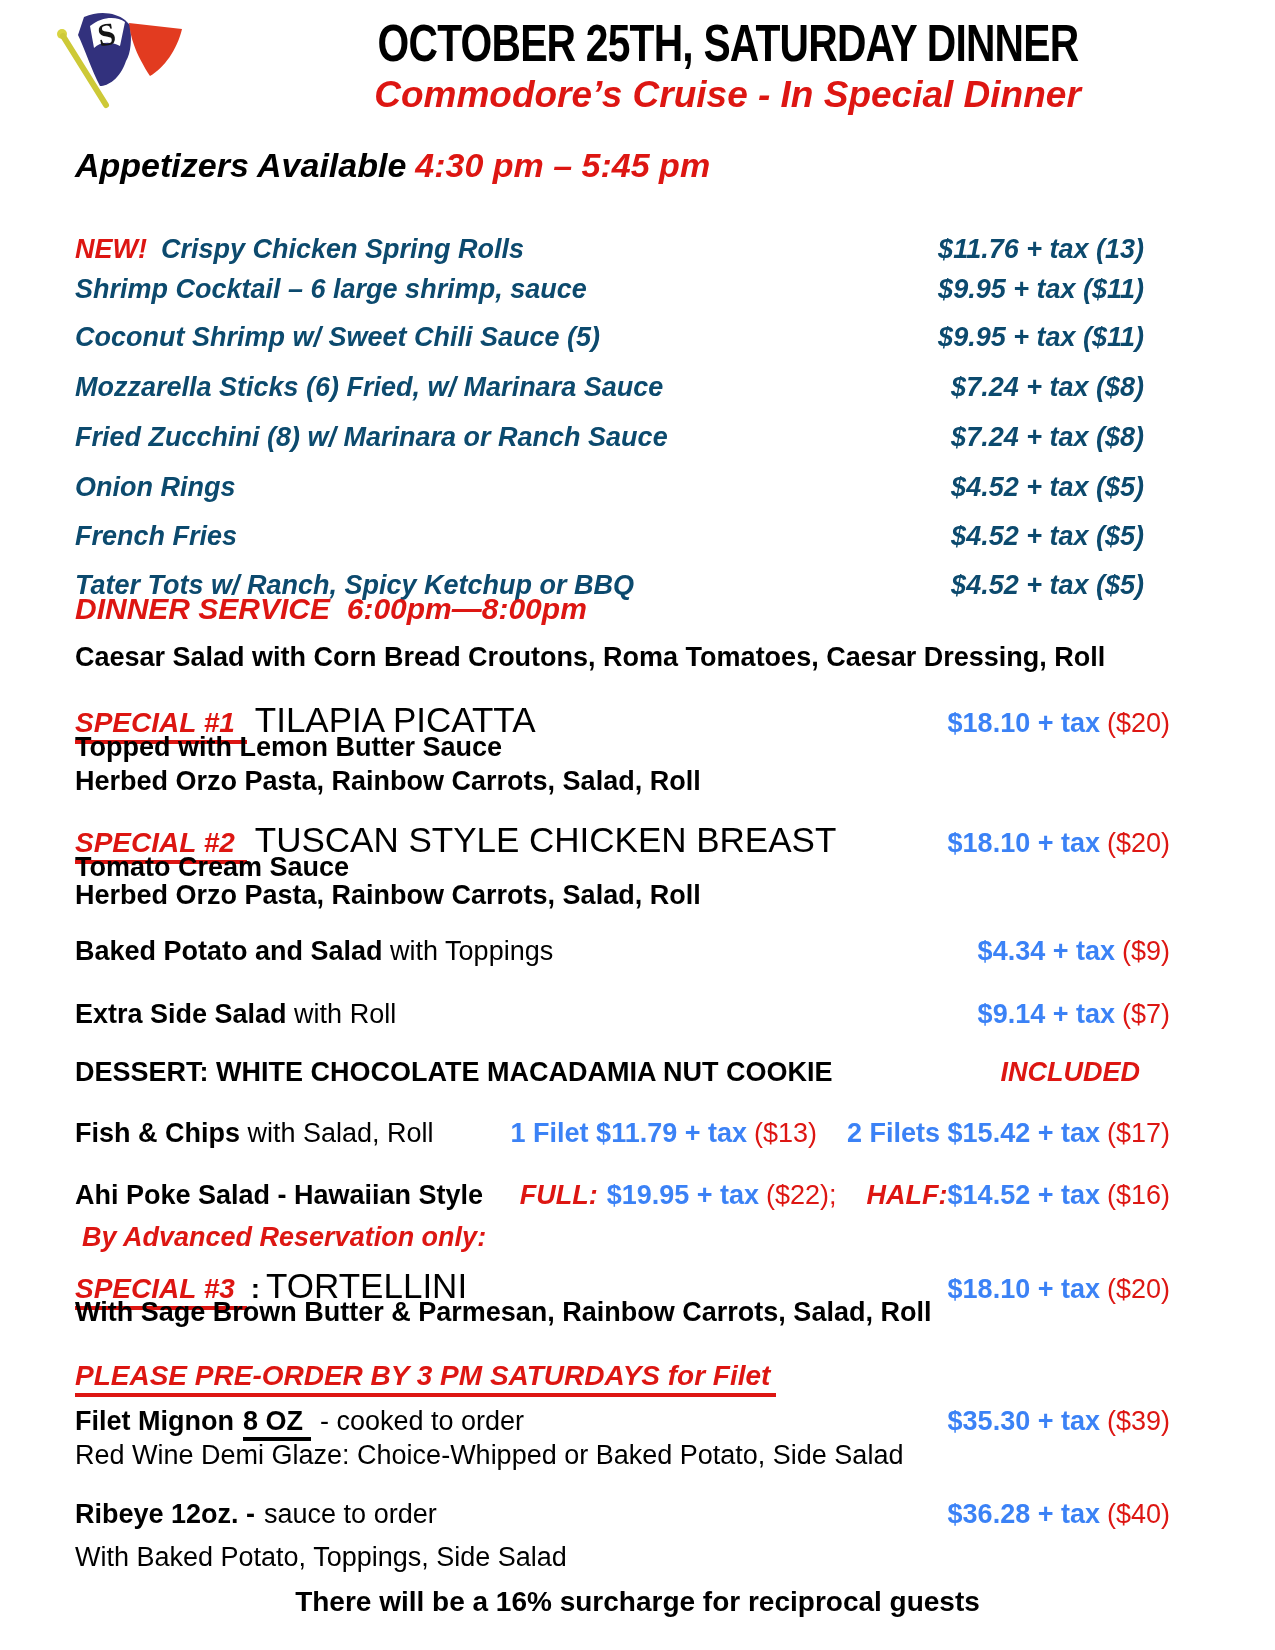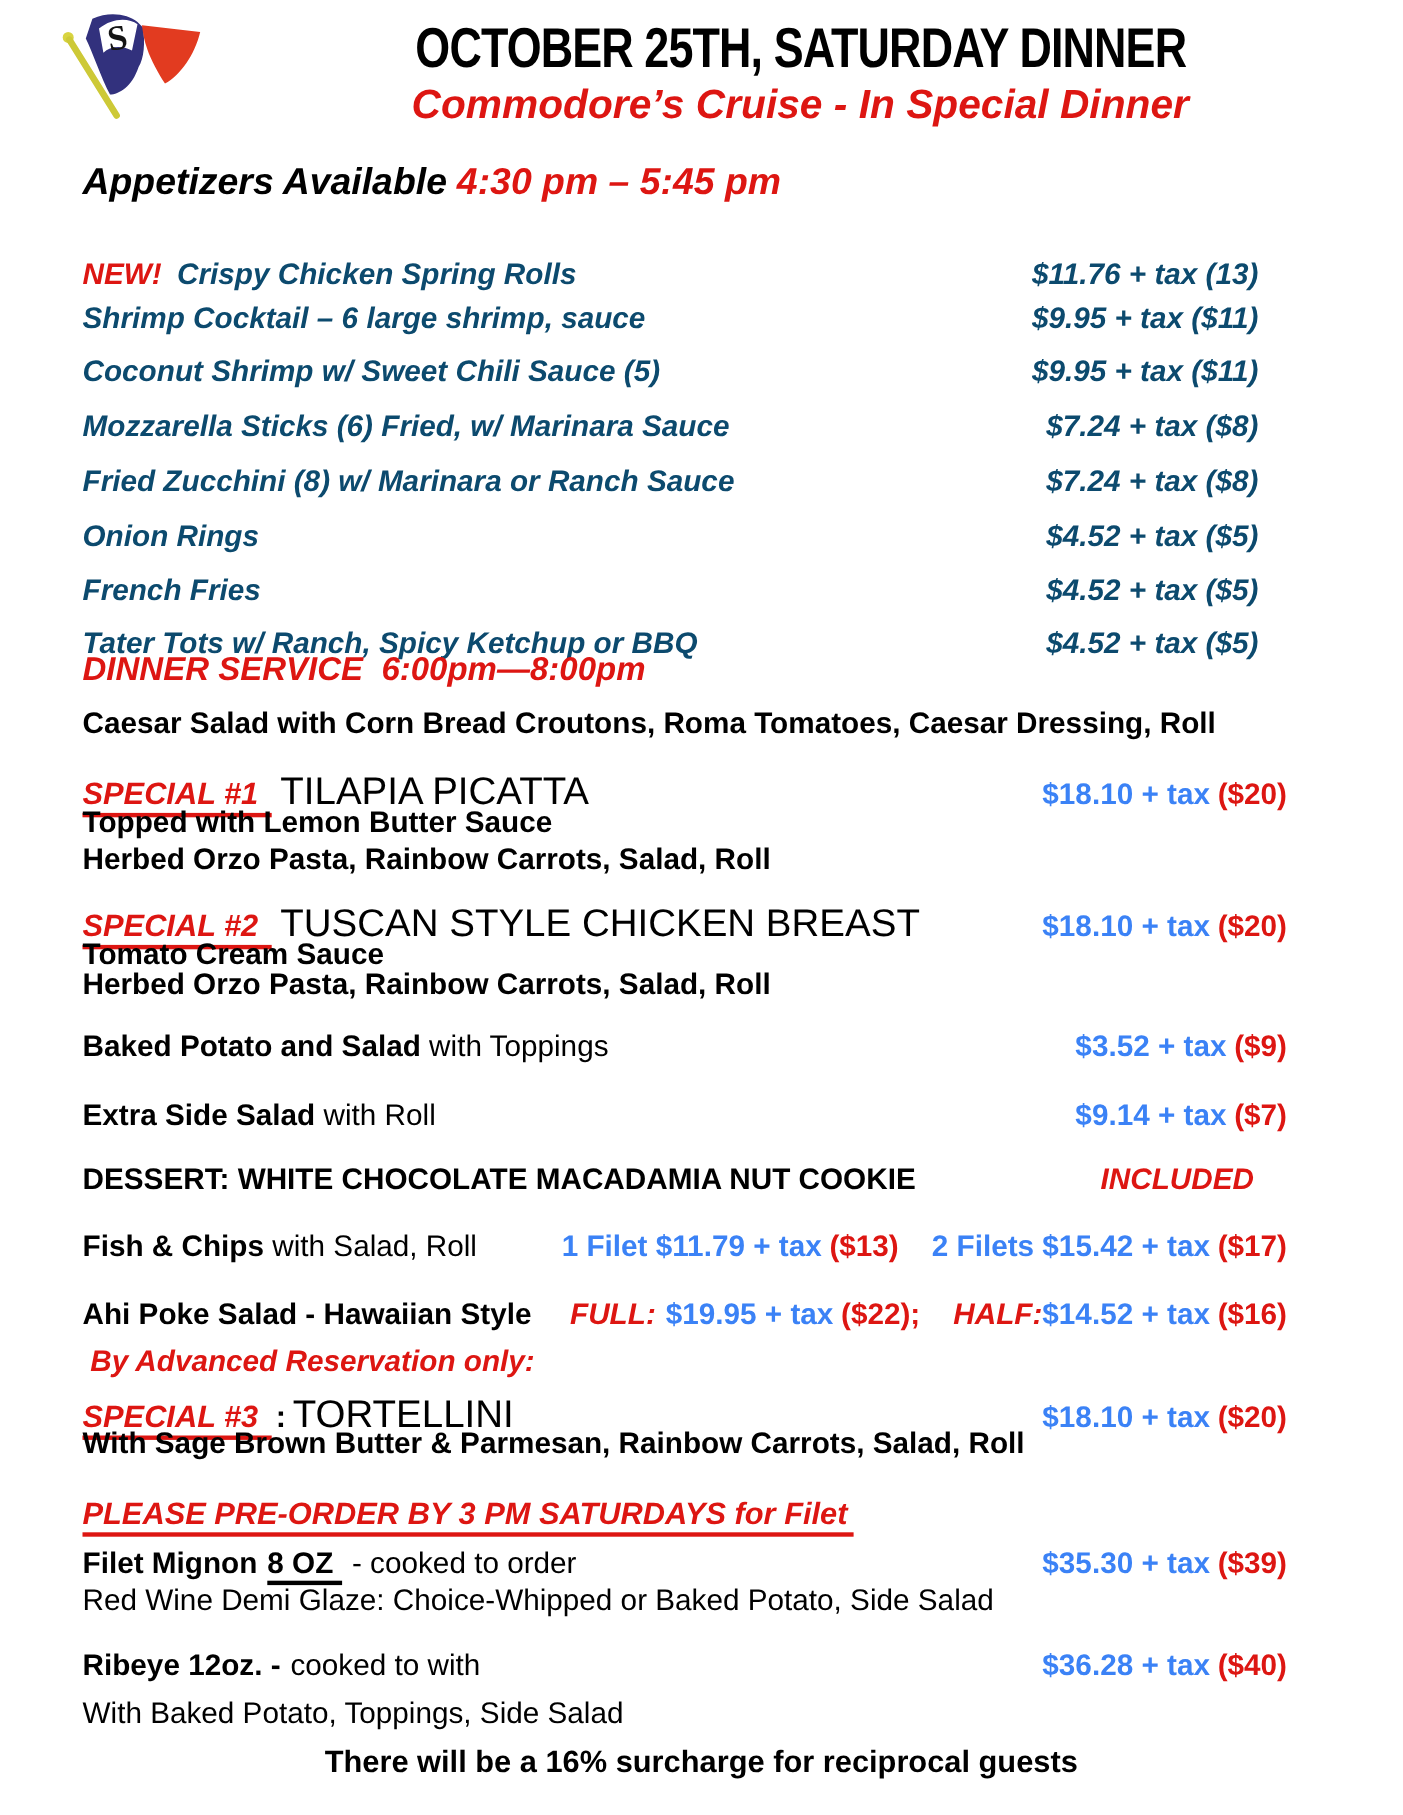--- a/index.html
+++ b/index.html
@@ -16,21 +16,21 @@
   .app-heading{top:146px;font-weight:bold;font-style:italic;font-size:34px;}
   .app-heading .time{color:#dd1612;margin-left:9px;}
   .new-badge{color:#dd1612;font-weight:bold;font-style:italic;margin-right:14px;}
   .app-price{margin-right:26px;}
   .red-head{top:592px;color:#dd1612;font-weight:bold;font-style:italic;font-size:30px;}
   .black-b{font-weight:bold;}
   .sp-label{color:#dd1612;font-weight:bold;font-style:italic;display:inline-block;border-bottom:4px solid #dd1612;padding-right:12px;padding-bottom:1px;font-size:28px;}
   .sp-name{font-weight:normal;font-size:35px;margin-left:8px;}
   .sp-colon{font-weight:bold;font-size:28px;margin-left:4px;margin-right:6px;}
   .price-b{color:#3b82f6;font-weight:bold;}
-  .price-p{color:#dd1612;font-weight:bold;margin-left:7px;}
+  .price-p{color:#dd1612;font-weight:normal;margin-left:7px;}
   .ital-red{color:#dd1612;font-weight:bold;font-style:italic;}
   .ul-black{display:inline-block;border-bottom:4px solid #000;padding-right:8px;font-weight:bold;}
   .preorder{display:inline-block;color:#dd1612;font-weight:bold;font-style:italic;border-bottom:4px solid #dd1612;padding-bottom:1px;padding-right:6px;font-size:28px;}
   .footer{position:absolute;left:0;right:0;text-align:center;font-weight:bold;font-size:28px;}
   .gap-l{margin-left:30px;}
   .sm-l{margin-left:9px;}
   svg text{font-family:"Liberation Serif",serif;}
 </style>
 </head>
 <body>
@@ -98,21 +98,21 @@
 
   <div class="row" style="top:820px">
     <span><span class="sp-label">SPECIAL #2</span><span class="sp-name">TUSCAN STYLE CHICKEN BREAST</span></span>
     <span><span class="price-b">$18.10 + tax</span><span class="price-p">($20)</span></span>
   </div>
   <div class="line black-b" style="top:852px">Tomato Cream Sauce</div>
   <div class="line black-b" style="top:880px">Herbed Orzo Pasta, Rainbow Carrots, Salad, Roll</div>
 
   <div class="row" style="top:936px">
     <span><span class="b">Baked Potato and Salad</span><span> with Toppings</span></span>
-    <span><span class="price-b">$3.52 + tax</span><span class="price-p">($9)</span></span>
+    <span><span class="price-b">$4.34 + tax</span><span class="price-p">($9)</span></span>
   </div>
 
   <div class="row" style="top:999px">
     <span><span class="b">Extra Side Salad</span><span> with Roll</span></span>
     <span><span class="price-b">$9.14 + tax</span><span class="price-p">($7)</span></span>
   </div>
 
   <div class="row" style="top:1057px">
     <span class="b">DESSERT: WHITE CHOCOLATE MACADAMIA NUT COOKIE</span>
     <span class="ital-red" style="margin-right:30px">INCLUDED</span>
@@ -138,20 +138,20 @@
 
   <div class="line" style="top:1360px"><span class="preorder">PLEASE PRE-ORDER BY 3 PM SATURDAYS for Filet</span></div>
 
   <div class="row" style="top:1406px">
     <span><span class="b">Filet Mignon</span><span class="ul-black sm-l">8 OZ</span><span class="sm-l">- cooked to order</span></span>
     <span><span class="price-b">$35.30 + tax</span><span class="price-p">($39)</span></span>
   </div>
   <div class="line" style="top:1440px">Red Wine Demi Glaze: Choice-Whipped or Baked Potato, Side Salad</div>
 
   <div class="row" style="top:1499px">
-    <span><span class="b">Ribeye 12oz. -</span><span class="sm-l">cooked to with</span></span>
+    <span><span class="b">Ribeye 12oz. -</span><span class="sm-l">sauce to order</span></span>
     <span><span class="price-b">$36.28 + tax</span><span class="price-p">($40)</span></span>
   </div>
   <div class="line" style="top:1542px">With Baked Potato, Toppings, Side Salad</div>
 
   <div class="footer" style="top:1586px">There will be a 16% surcharge for reciprocal guests</div>
 
 </div>
 
 </body></html>

